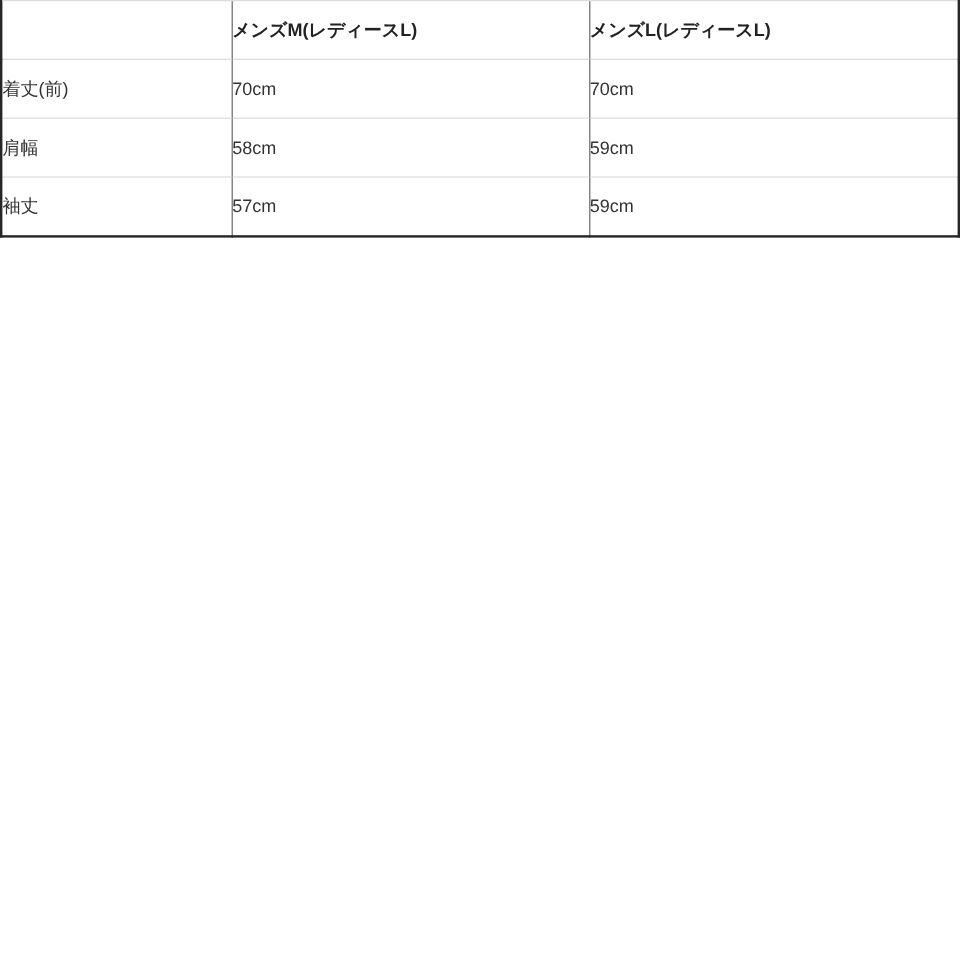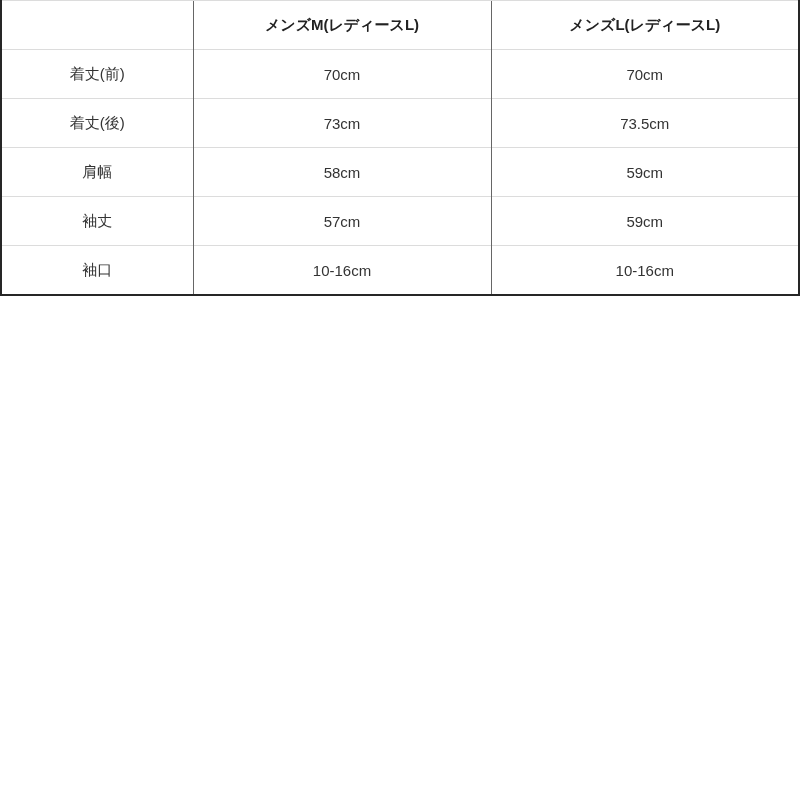--- a/index.html
+++ b/index.html
@@ -25,21 +25,21 @@
     
     border-left: 2px solid #262626;
     border-right: 2px solid #262626;
     border-bottom: 2px solid #262626;
     border-top: 1px solid #dcdcdc;
   }
   table.size-table th,
   table.size-table td {
     height: 48px;
     padding: 0;
-    text-align: center;
+    text-align: left;
     vertical-align: middle;
     font-size: 15px;
     color: #333333;
     border-top: 1px solid #dcdcdc;
     background: #ffffff;
     overflow: hidden;
     white-space: nowrap;
   }
   table.size-table th {
     font-weight: bold;
@@ -71,34 +71,24 @@
         <th>メンズL(レディースL)</th>
       </tr>
     </thead>
     <tbody>
       <tr>
         <td>着丈(前)</td>
         <td>70cm</td>
         <td>70cm</td>
       </tr>
       <tr>
-        <td>着丈(後)</td>
-        <td>73cm</td>
-        <td>73.5cm</td>
-      </tr>
-      <tr>
         <td>肩幅</td>
         <td>58cm</td>
         <td>59cm</td>
       </tr>
       <tr>
         <td>袖丈</td>
         <td>57cm</td>
         <td>59cm</td>
       </tr>
-      <tr>
-        <td>袖口</td>
-        <td>10-16cm</td>
-        <td>10-16cm</td>
-      </tr>
     </tbody>
   </table>
 </div>
 
 </body></html>

